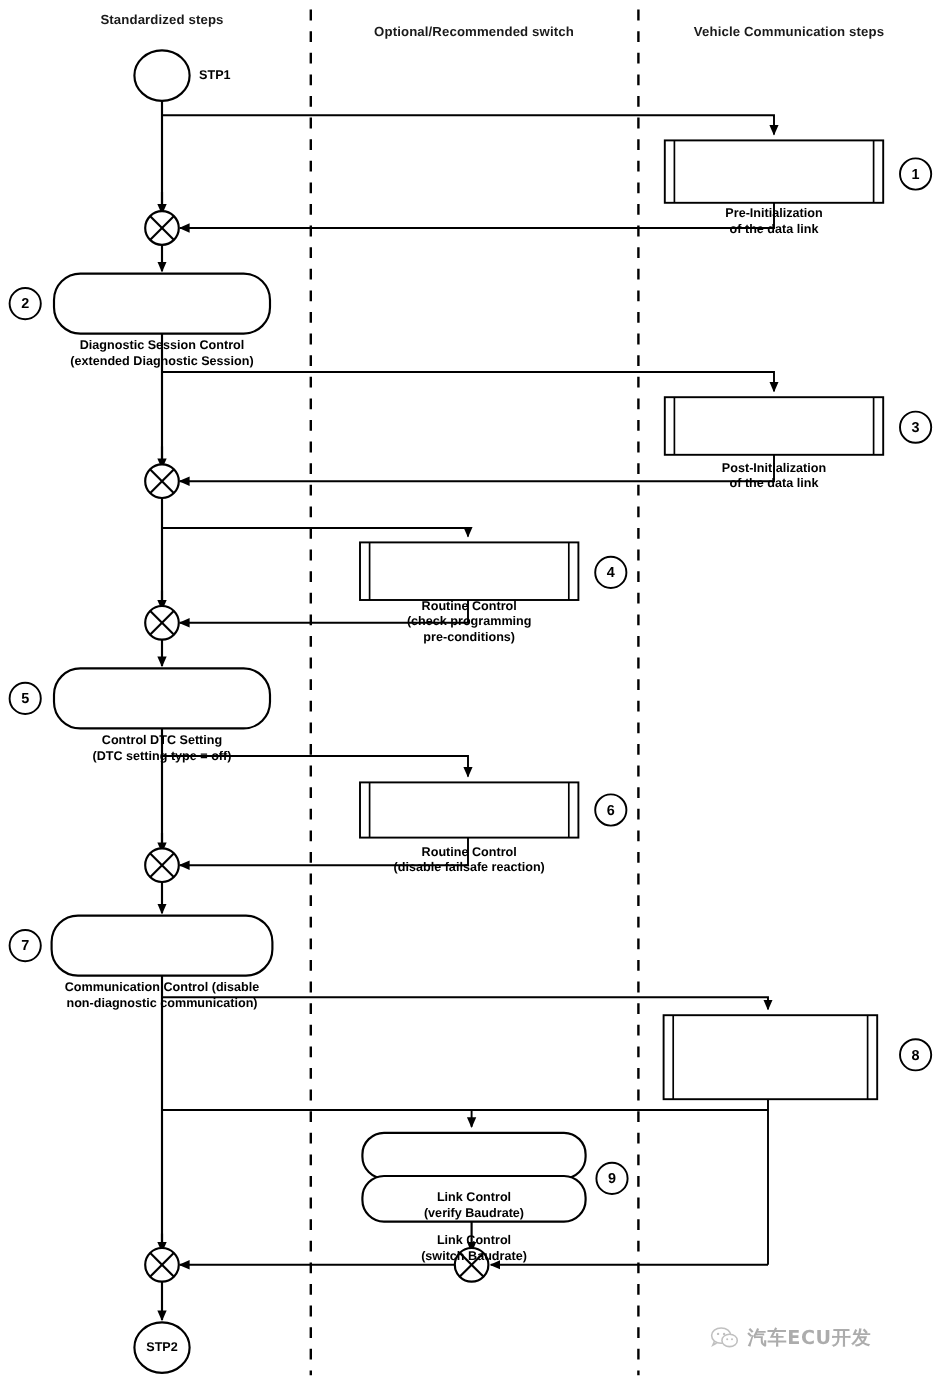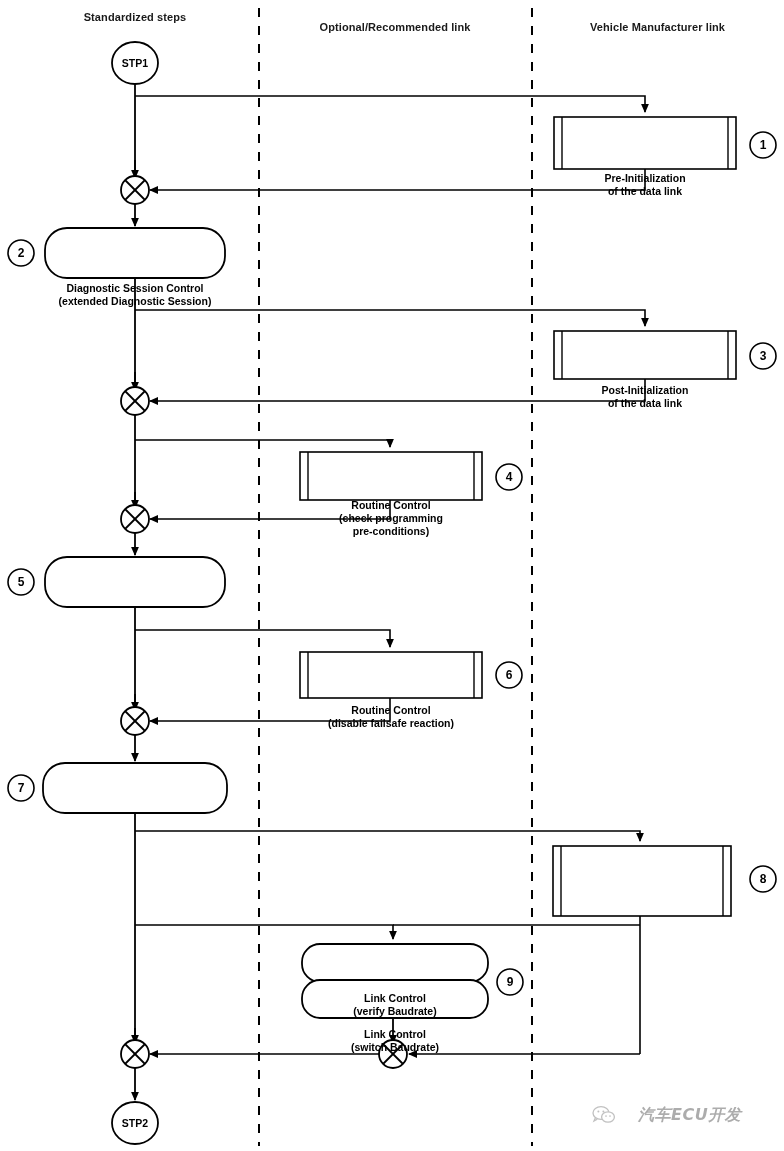--- a/index.html
+++ b/index.html
@@ -19,21 +19,21 @@
   .term-label{
     position:absolute;text-align:center;font-size:10.5px;font-weight:bold;
     color:#000;line-height:13px;display:flex;align-items:center;justify-content:center;
   }
   .num-label{
     position:absolute;text-align:center;font-size:12px;font-weight:bold;color:#000;
     display:flex;align-items:center;justify-content:center;
   }
   .watermark{
     position:absolute;left:592px;top:1100px;width:186px;height:30px;
-    display:flex;align-items:center;gap:22px;opacity:.42;font-style:italic;
+    display:flex;align-items:center;gap:7px;opacity:.42;
   }
   .wm-text{font-size:16px;font-weight:bold;color:#3c3c3c;letter-spacing:.5px;
     font-family:"DejaVu Sans",sans-serif;}
   .wm-logo{width:24px;height:20px;}
 </style>
 </head>
 <body>
 
 <div id="stage">
 
@@ -176,49 +176,53 @@
       <circle cx="135" cy="1054" r="14" fill="#fff" stroke="#000" stroke-width="1.8"></circle>
       <line x1="125" y1="1044" x2="145" y2="1064" stroke="#000" stroke-width="1.8"></line>
       <line x1="145" y1="1044" x2="125" y2="1064" stroke="#000" stroke-width="1.8"></line>
     </g>
 
     <line x1="135" y1="1068" x2="135" y2="1100" stroke="#000" stroke-width="1.8" marker-end="url(#ah)"></line>
   </svg>
 
   <div class="lane-title" style="left:75px;top:10px;width:120px;">Standardized
 steps</div>
-  <div class="lane-title" style="left:275px;top:20px;width:240px;">Optional/Recommended link</div>
-  <div class="lane-title" style="left:545px;top:20px;width:225px;">Vehicle Manufacturer link</div>
-
-  <div class="term-label" style="left:112px;top:52px;width:46px;height:22px;">STP1</div>
+  <div class="lane-title" style="left:275px;top:20px;width:240px;">Optional/Recommended switch</div>
+  <div class="lane-title" style="left:545px;top:20px;width:225px;">Vehicle Communication steps</div>
+
+  <div class="term-label" style="left:112px;top:52px;width:46px;height:22px;padding-left:44px;">STP1</div>
   <div class="term-label" style="left:112px;top:1112px;width:46px;height:22px;">STP2</div>
 
   <div class="node-label" style="left:562px;top:117px;width:166px;height:52px;">Pre-Initialization
 of the data link</div>
   <div class="num-label" style="left:750px;top:132px;width:26px;height:26px;">1</div>
 
   <div class="node-label" style="left:47px;top:228px;width:176px;height:50px;">Diagnostic Session Control
 (extended Diagnostic Session)</div>
   <div class="num-label" style="left:8px;top:240px;width:26px;height:26px;">2</div>
 
   <div class="node-label" style="left:562px;top:331px;width:166px;height:48px;">Post-Initialization
 of the data link</div>
   <div class="num-label" style="left:750px;top:343px;width:26px;height:26px;">3</div>
 
   <div class="node-label" style="left:308px;top:452px;width:166px;height:48px;">Routine Control
 (check programming
 pre-conditions)</div>
   <div class="num-label" style="left:496px;top:464px;width:26px;height:26px;">4</div>
 
+  <div class="node-label" style="left:47px;top:557px;width:176px;height:50px;">Control DTC Setting
+(DTC setting type = off)</div>
   <div class="num-label" style="left:8px;top:569px;width:26px;height:26px;">5</div>
 
   <div class="node-label" style="left:308px;top:652px;width:166px;height:46px;">Routine Control
 (disable failsafe reaction)</div>
   <div class="num-label" style="left:496px;top:662px;width:26px;height:26px;">6</div>
 
+  <div class="node-label" style="left:45px;top:763px;width:180px;height:50px;">Communication Control (disable
+non-diagnostic communication)</div>
   <div class="num-label" style="left:8px;top:775px;width:26px;height:26px;">7</div>
 
   <div class="num-label" style="left:750px;top:866px;width:26px;height:26px;">8</div>
 
   <div class="node-label" style="left:304px;top:944px;width:182px;height:38px;">Link Control
 (verify Baudrate)</div>
   <div class="node-label" style="left:304px;top:980px;width:182px;height:38px;">Link Control
 (switch Baudrate)</div>
   <div class="num-label" style="left:497px;top:969px;width:26px;height:26px;">9</div>
 

